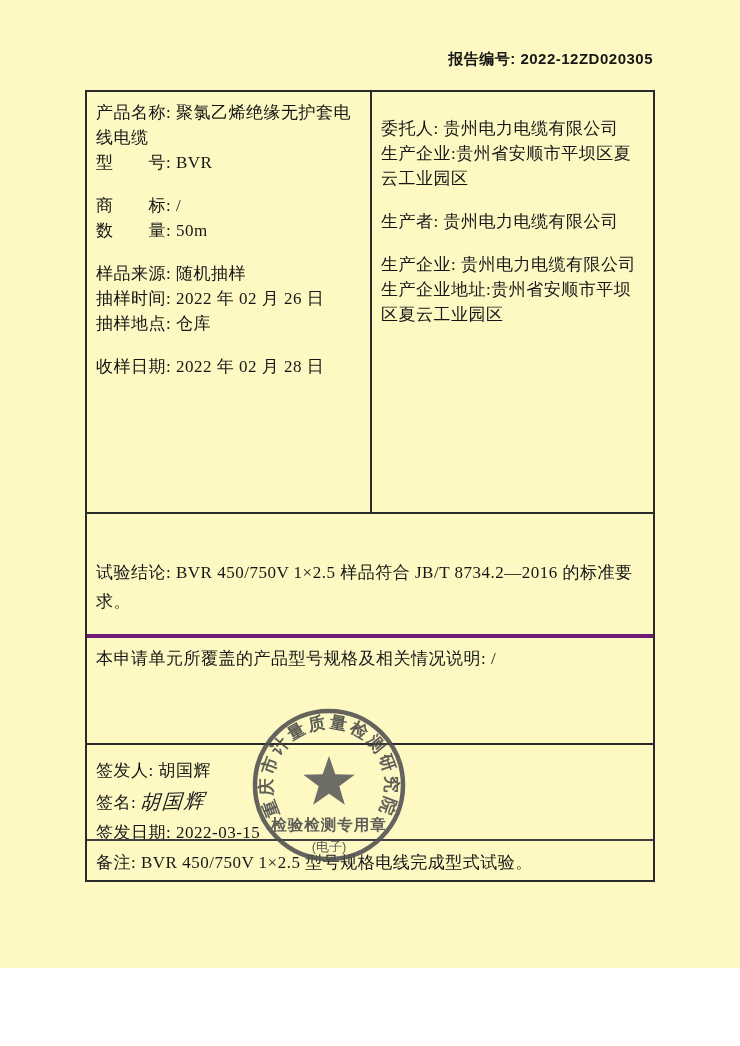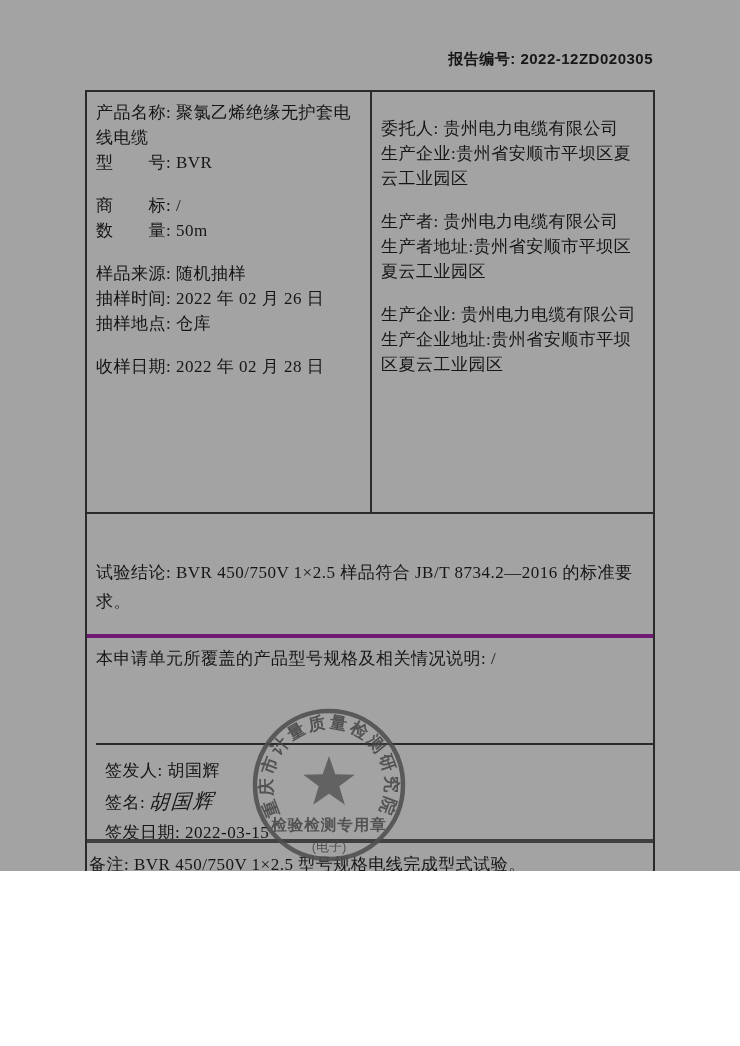--- a/index.html
+++ b/index.html
@@ -1,41 +1,41 @@
 <!DOCTYPE html>
 <html><head>
 <meta charset="utf-8">
 <style>
   * { margin:0; padding:0; box-sizing:border-box; }
   html,body { background:#ffffff; }
   .page {
-    position:relative; width:740px; height:871px; background:#a3a3a3;
+    position:relative; width:740px; height:968px; background:#fef9c3;
     font-family:"Liberation Serif","DejaVu Serif",serif;
     color:#161616; overflow:hidden;
   }
   .report-no {
     position:absolute; top:50px; left:85px; width:568px;
     text-align:right; font-size:15px; font-weight:bold; letter-spacing:0.5px;
     font-family:"Liberation Sans","DejaVu Sans",sans-serif;
   }
   .report-table {
     position:absolute; left:85px; top:90px; width:570px; height:792px;
     border:2px solid #2a2a2a; display:flex; flex-direction:column;
     font-size:17px; letter-spacing:0.5px;
   }
   .row1 { height:420px; display:flex; flex-shrink:0; }
   .cell-left  { width:285px; border-right:2px solid #2a2a2a; padding:8px 10px 16px 9px; }
   .cell-right { flex:1; padding:24px 10px 0 9px; }
   .line { min-height:25px; line-height:25px; }
   .line.gap { min-height:18px; }
   .row2 { height:122px; flex-shrink:0; border-top:2px solid #2a2a2a; padding:44px 0 0 9px; line-height:29px; }
   .row3 { height:109px; flex-shrink:0; border-top:4px solid #701a75; padding:8px 10px 0 9px; line-height:26px; }
-  .row4 { height:96px;  flex-shrink:0; border-top:2px solid #2a2a2a; padding:10px 10px 0 9px;margin-left:9px; }
+  .row4 { height:96px;  flex-shrink:0; border-top:2px solid #2a2a2a; padding:10px 10px 0 9px; }
   .row4 .line4 { height:31px; line-height:31px; }
-  .row5 { flex:1; border-top:4px solid #404040; padding:9px 10px 0 2px; line-height:26px; }
+  .row5 { flex:1; border-top:2px solid #404040; padding:9px 10px 0 9px; line-height:26px; }
   .handwriting {
     display:inline-block; font-size:20px; font-style:italic;
     transform:rotate(-2deg) skewX(-6deg); margin-left:4px; letter-spacing:2px;
   }
   .stamp {
     position:absolute; left:248px; top:704px; width:162px; height:162px;
     opacity:0.88; z-index:5; pointer-events:none;
   }
   .stamp text { font-family:"Liberation Sans","DejaVu Sans",sans-serif; }
 </style>
@@ -60,21 +60,20 @@
         <div class="line">抽样时间: 2022 年 02 月 26 日</div>
         <div class="line">抽样地点: 仓库</div>
         <div class="line gap"></div>
         <div class="line">收样日期: 2022 年 02 月 28 日</div>
       </div>
       <div class="cell-right">
         <div class="line">委托人: 贵州电力电缆有限公司</div>
         <div class="line">生产企业:贵州省安顺市平坝区夏云工业园区</div>
         <div class="line gap"></div>
         <div class="line">生产者: 贵州电力电缆有限公司</div>
-        <div class="line">生产者地址:贵州省安顺市平坝区夏云工业园区</div>
         <div class="line gap"></div>
         <div class="line">生产企业: 贵州电力电缆有限公司</div>
         <div class="line">生产企业地址:贵州省安顺市平坝区夏云工业园区</div>
       </div>
     </div>
 
     <div class="row2">试验结论: BVR 450/750V 1×2.5 样品符合 JB/T 8734.2—2016 的标准要求。</div>
 
     <div class="row3">本申请单元所覆盖的产品型号规格及相关情况说明:  /</div>
 

